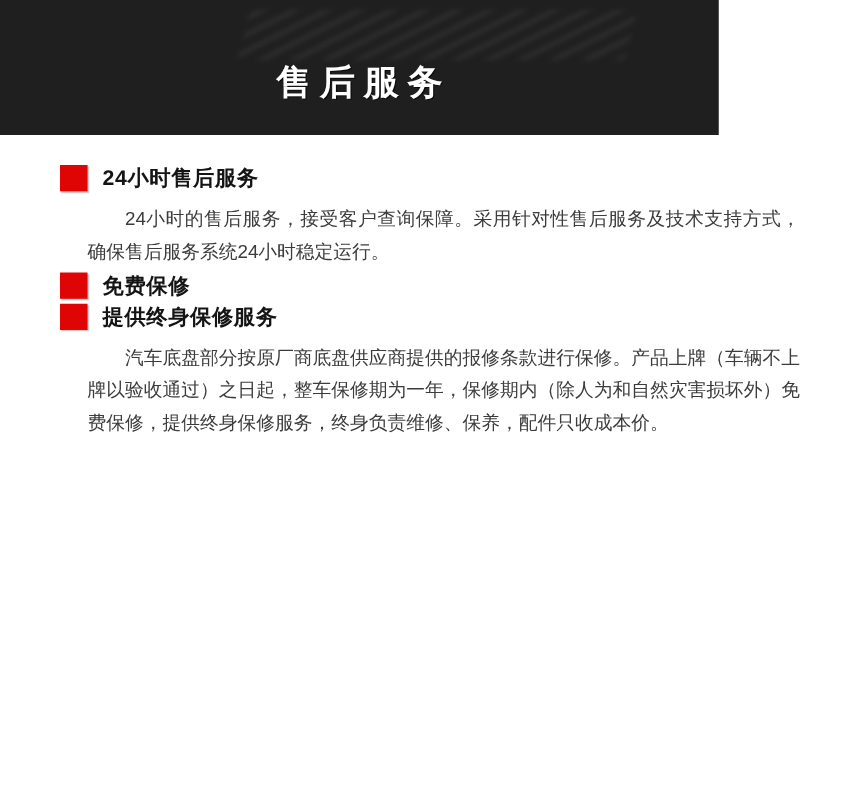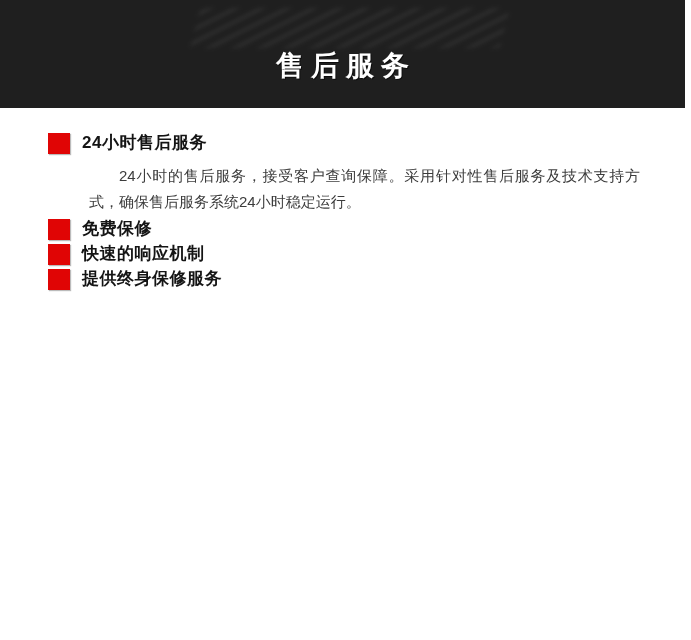--- a/index.html
+++ b/index.html
@@ -6,21 +6,21 @@
   html, body { margin: 0; padding: 0; background: #ffffff; }
   .page {
     width: 691px;
     height: 640px;
     background: #ffffff;
     overflow: hidden;
     font-family: "Liberation Sans", "DejaVu Sans", sans-serif;
     position: relative;
   }
   .banner {
-    width: 685px;
+    width: 575px;
     height: 108px;
     background: #1f1f1f;
     position: relative;
     display: flex;
     align-items: center;
     justify-content: center;
     padding-top: 24px;
   }
   .banner-title {
     margin: 0;
@@ -44,21 +44,20 @@
     );
     filter: blur(2px);
     transform: skewX(-14deg);
     pointer-events: none;
   }
   .content {
     padding: 24px 51px 0 48px;
   }
   .svc-heading-row {
     display: flex;
-    align-items: center;
     margin-top: 3px;
     height: 22px;
   }
   .svc-section:first-child .svc-heading-row { margin-top: 0; }
   .bullet {
     flex: none;
     width: 22px;
     height: 21px;
     background: #e00505;
     box-shadow: 1px 1px 1px rgba(120,120,120,0.5);
@@ -66,21 +65,21 @@
   }
   .svc-heading {
     margin: 0;
     font-size: 17px;
     line-height: 22px;
     font-weight: bold;
     color: #141414;
     letter-spacing: 0.5px;
   }
   .svc-para {
-    margin: 9px 0 0 41px;
+    margin: 9px 0 0 22px;
     font-size: 15px;
     line-height: 26px;
     color: #3c3c3c;
     text-align: justify;
     text-indent: 2em;
   }
   .svc-para + .svc-para { margin-top: 0; }
 </style>
 </head>
 <body>
@@ -103,27 +102,24 @@
     </section>
 
     <section class="svc-section">
       <div class="svc-heading-row">
         <span class="bullet"></span>
         <h2 class="svc-heading">免费保修</h2>
       </div>
     </section>
 
     <section class="svc-section">
-      <div class="svc-heading-row">
-        <span class="bullet"></span>
-        <h2 class="svc-heading">快速的响应机制</h2>
-      </div>
     </section>
 
     <section class="svc-section">
       <div class="svc-heading-row">
         <span class="bullet"></span>
         <h2 class="svc-heading">提供终身保修服务</h2>
       </div>
+      <p class="svc-para">汽车底盘部分按原厂商底盘供应商提供的报修条款进行保修。产品上牌（车辆不上牌以验收通过）之日起，整车保修期为一年，保修期内（除人为和自然灾害损坏外）免费保修，提供终身保修服务，终身负责维修、保养，配件只收成本价。</p>
     </section>
 
   </main>
 </div>
 
 </body></html>

